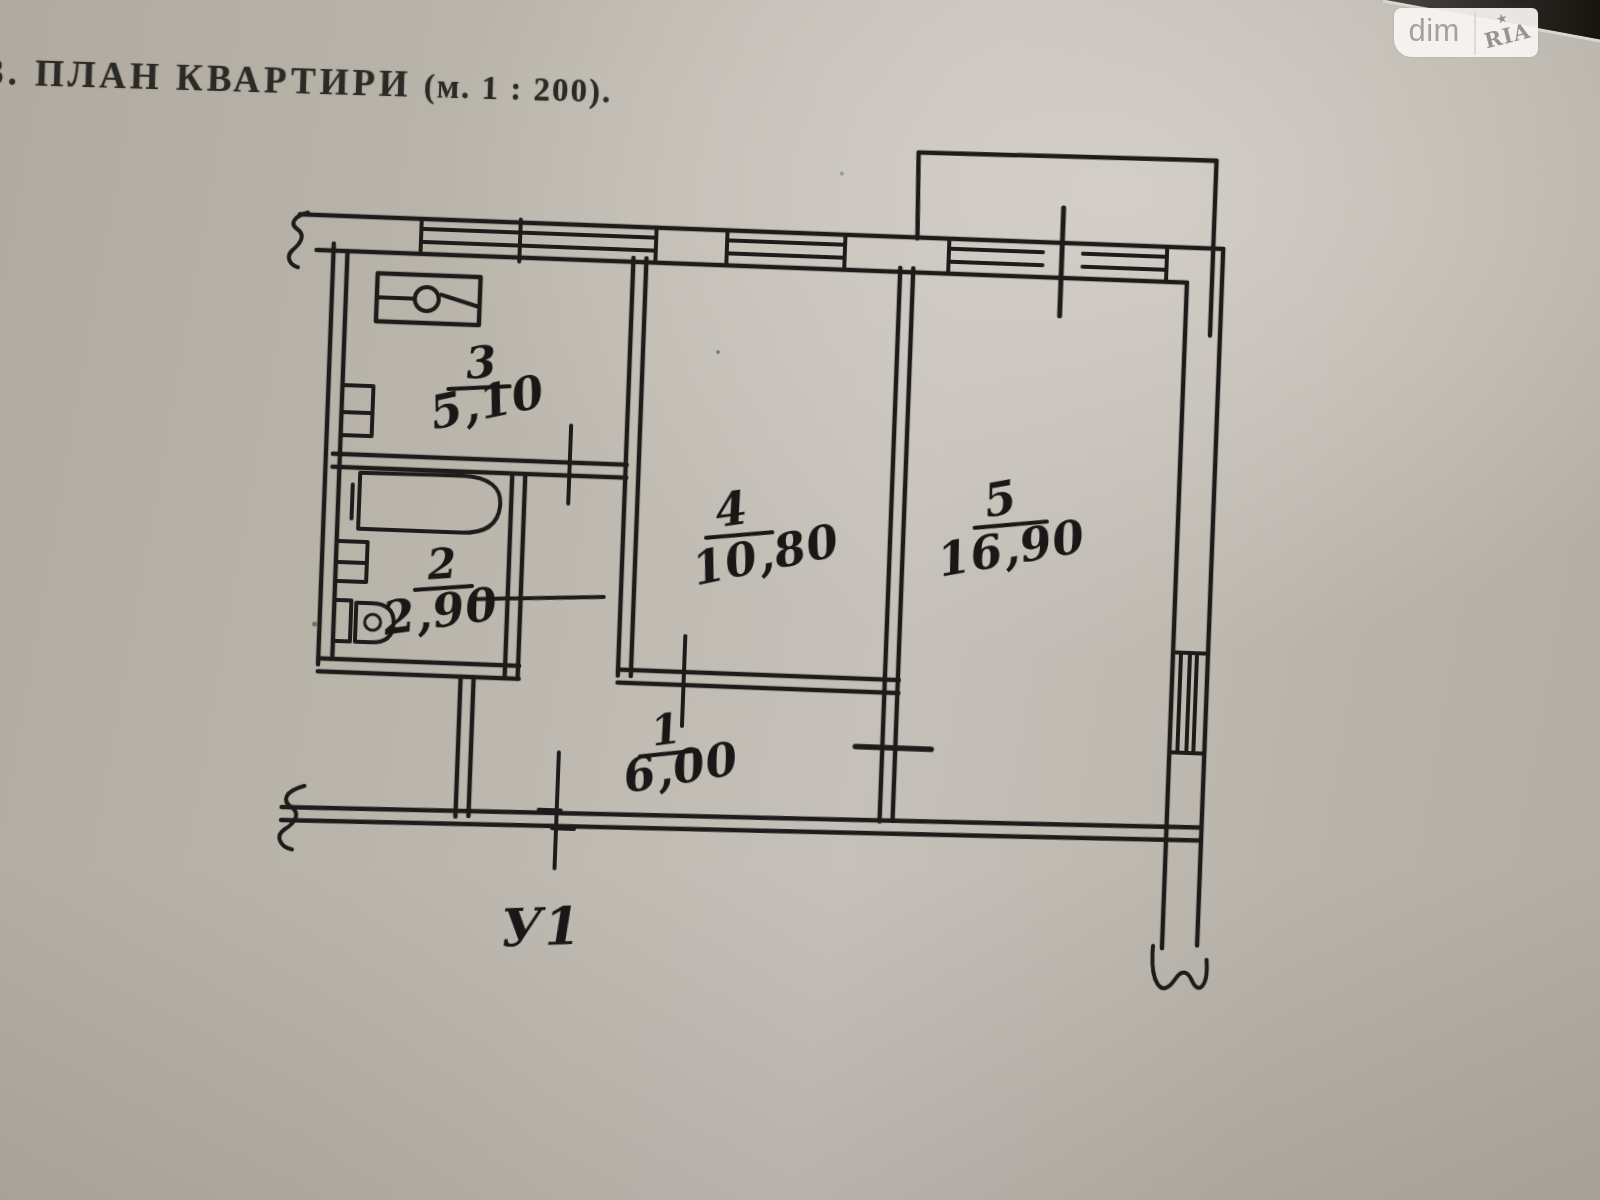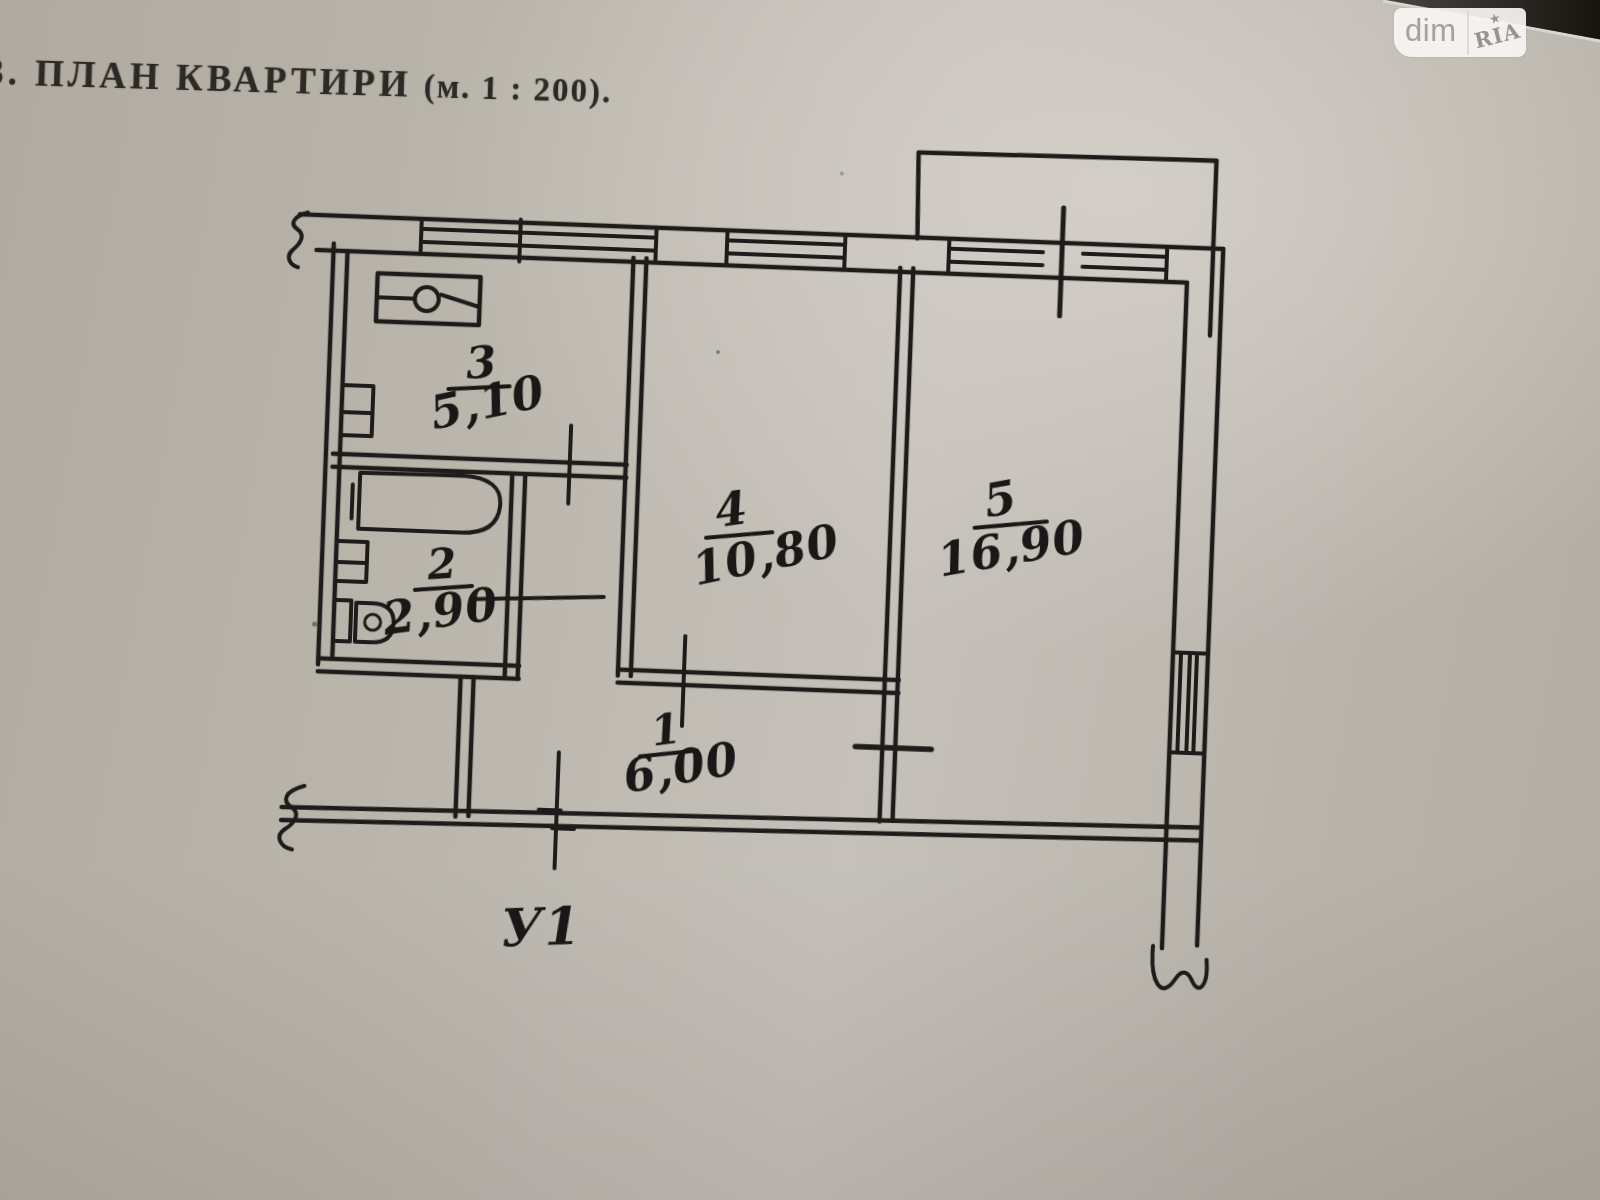--- a/index.html
+++ b/index.html
@@ -15,21 +15,21 @@
     position:absolute;left:-14px;top:50px;white-space:nowrap;
     transform:rotate(1.7deg);transform-origin:0 0;
     color:#2b2a26;font-weight:700;font-size:37px;letter-spacing:4px;
     text-shadow:0 0 1.5px rgba(43,42,38,.45);
     filter:blur(.3px);
   }
   .title .num{margin-right:14px;}
   .title .scale{font-size:33px;letter-spacing:2px;margin-left:12px;}
   .corner-svg{position:absolute;left:0;top:0;z-index:3;}
   .badge{
-    position:absolute;left:1394px;top:8px;width:132px;height:49px;z-index:5;
+    position:absolute;left:1394px;top:8px;width:144px;height:49px;z-index:5;
     background:rgba(246,245,242,.93);
     border-radius:8px 6px 8px 18px;
     display:flex;align-items:center;
     box-shadow:0 0 2px rgba(120,116,110,.25);
     text-align:right;
   }
   .badge-cell{display:flex;align-items:center;justify-content:center;height:100%;}
   .badge-dim{flex:1.3;font-family:"Liberation Sans",sans-serif;font-size:31px;color:#a5a19c;letter-spacing:.5px;padding-bottom:3px;}
   .badge-sep{width:2px;height:92%;background:#dcdad5;}
   .badge-ria{flex:1;position:relative;}

